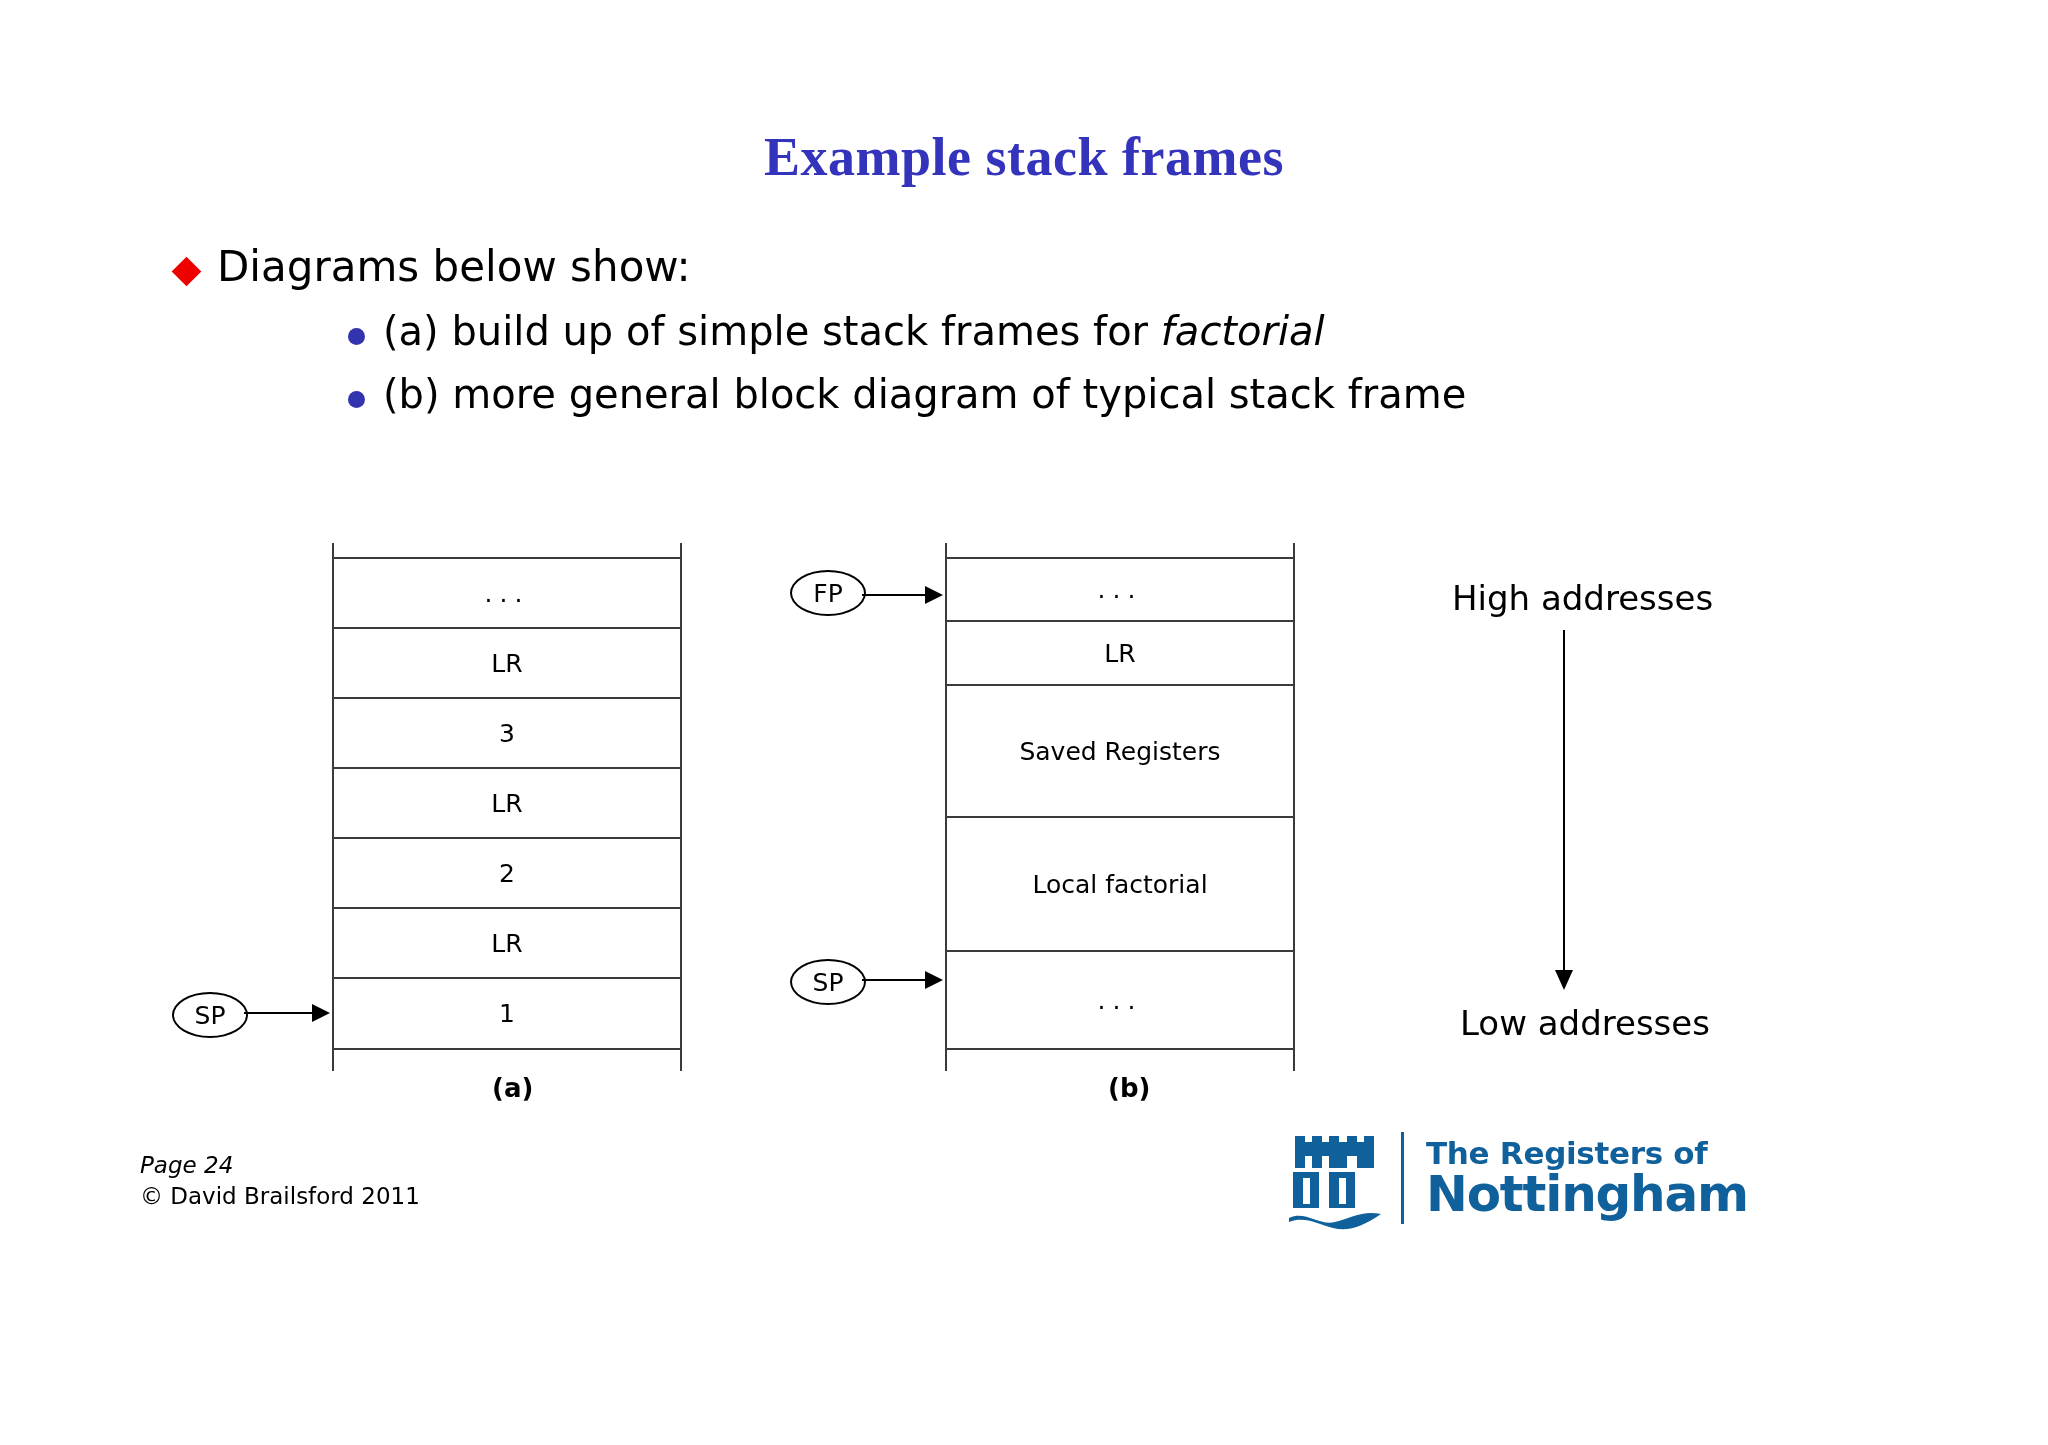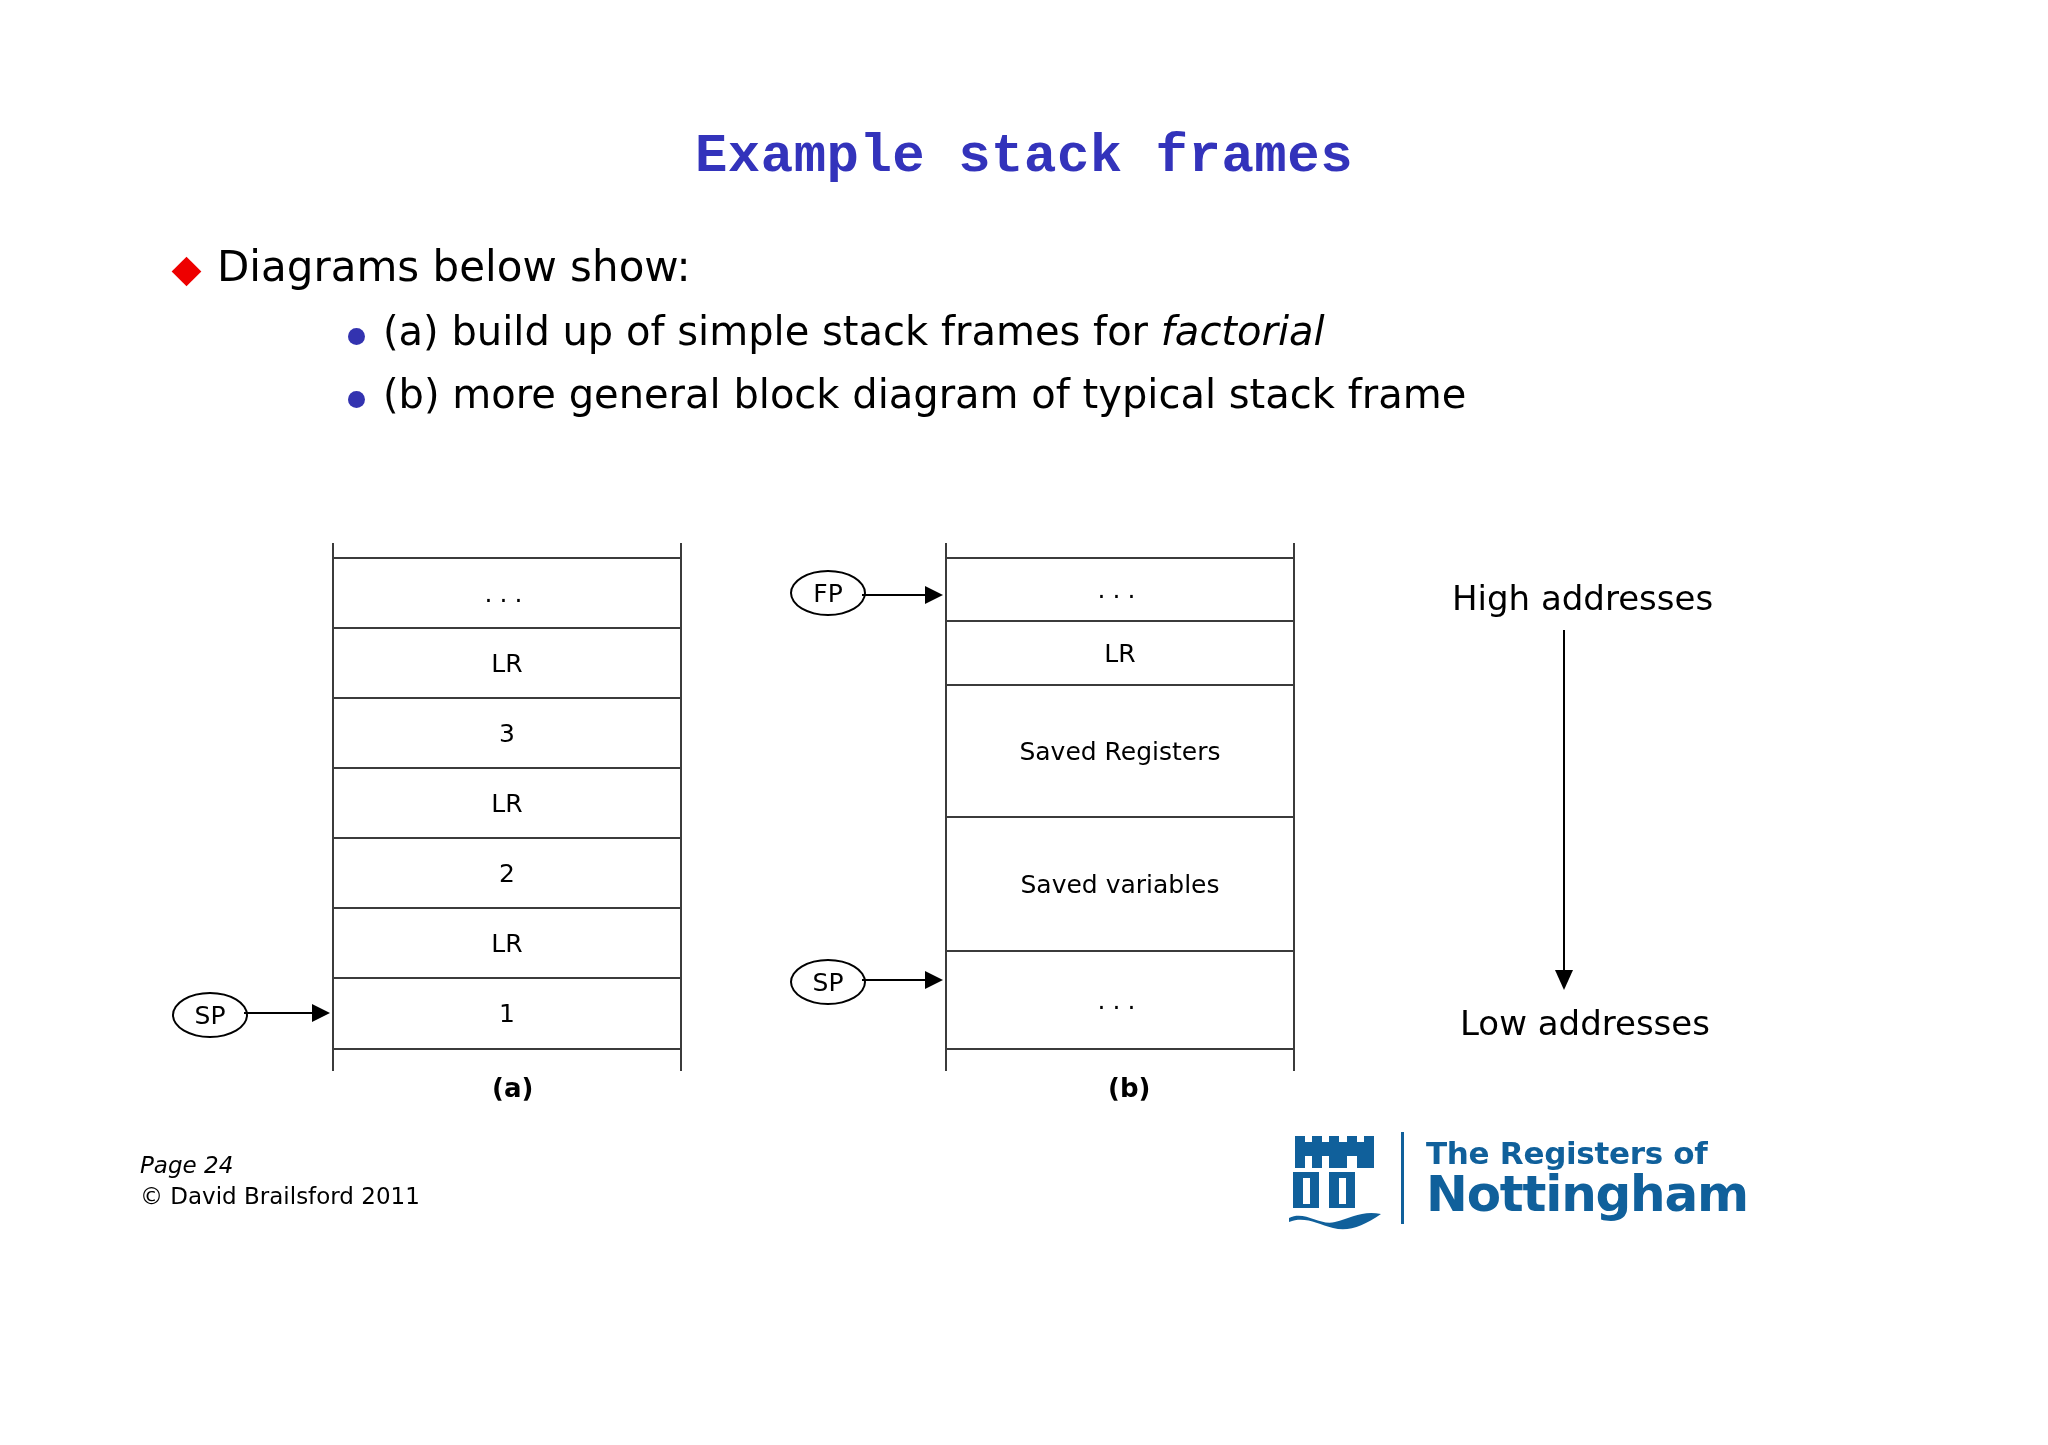--- a/index.html
+++ b/index.html
@@ -21,21 +21,21 @@
     background: #ffffff;
   }
 
   
   .title {
     position: absolute;
     left: 0;
     top: 126px;
     width: 2048px;
     text-align: center;
-    font-family: Liberation Mono, monospace;
+    font-family: Liberation Serif, serif;
     font-weight: bold;
     font-size: 54px;
     letter-spacing: 0.5px;
     color: #3333bb;
     white-space: nowrap;
   }
 
   
   .bullet-l1 {
     position: absolute;
@@ -290,21 +290,21 @@
       <div class="srow" style="left:945px;top:557px;width:350px;height:63px;">
         <span class="dots">...</span>
       </div>
       <div class="srow" style="left:945px;top:620px;width:350px;height:64px;">
         <span>LR</span>
       </div>
       <div class="srow" style="left:945px;top:684px;width:350px;height:132px;">
         <span>Saved Registers</span>
       </div>
       <div class="srow" style="left:945px;top:816px;width:350px;height:134px;">
-        <span>Saved variables</span>
+        <span>Local factorial</span>
       </div>
       <div class="srow last" style="left:945px;top:950px;width:350px;height:100px;">
         <span class="dots">...</span>
       </div>
     </div>
 
     <div class="ptr" style="left:790px;top:570px;">
       <span>FP</span>
     </div>
     <div class="arrow-h" style="left:862px;top:594px;width:65px;"></div>

